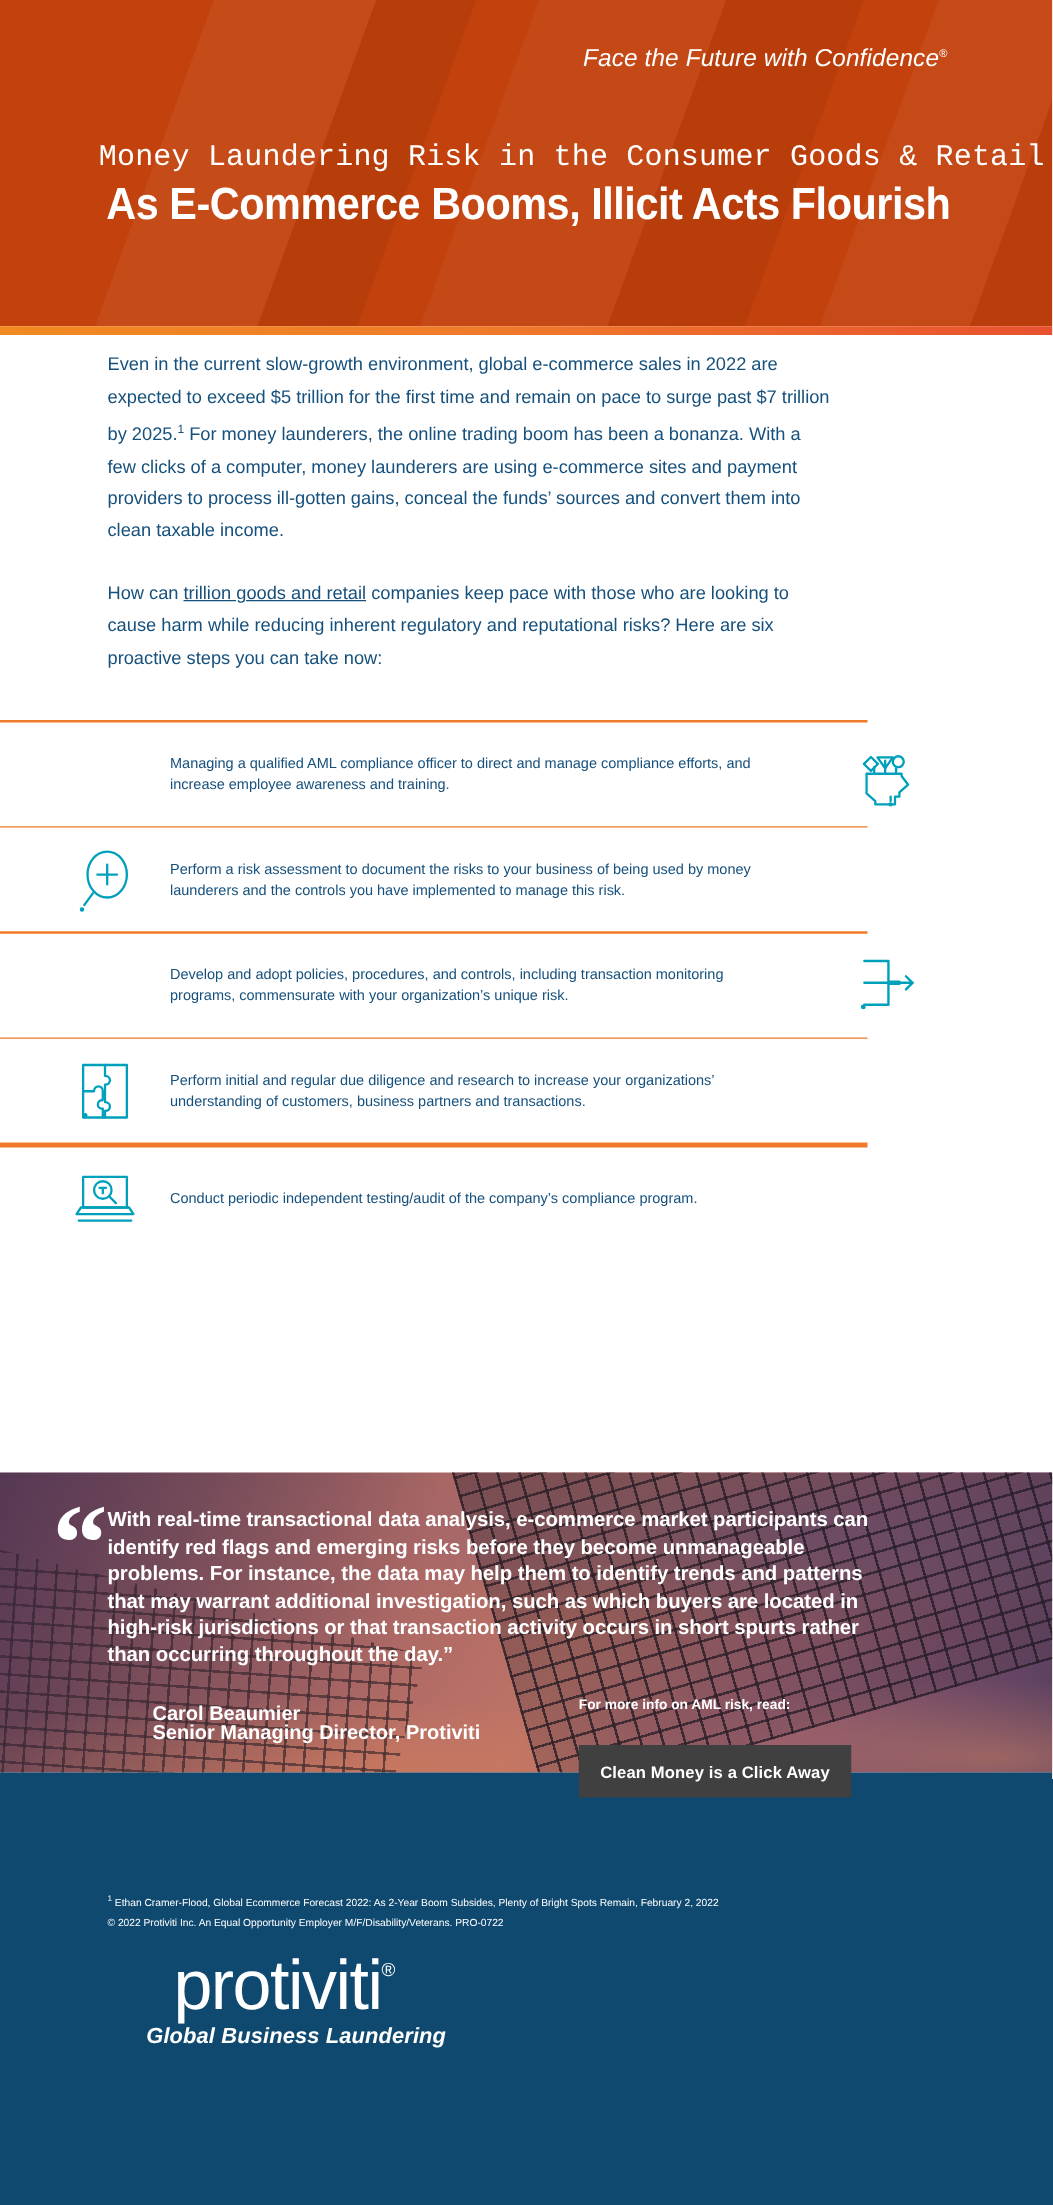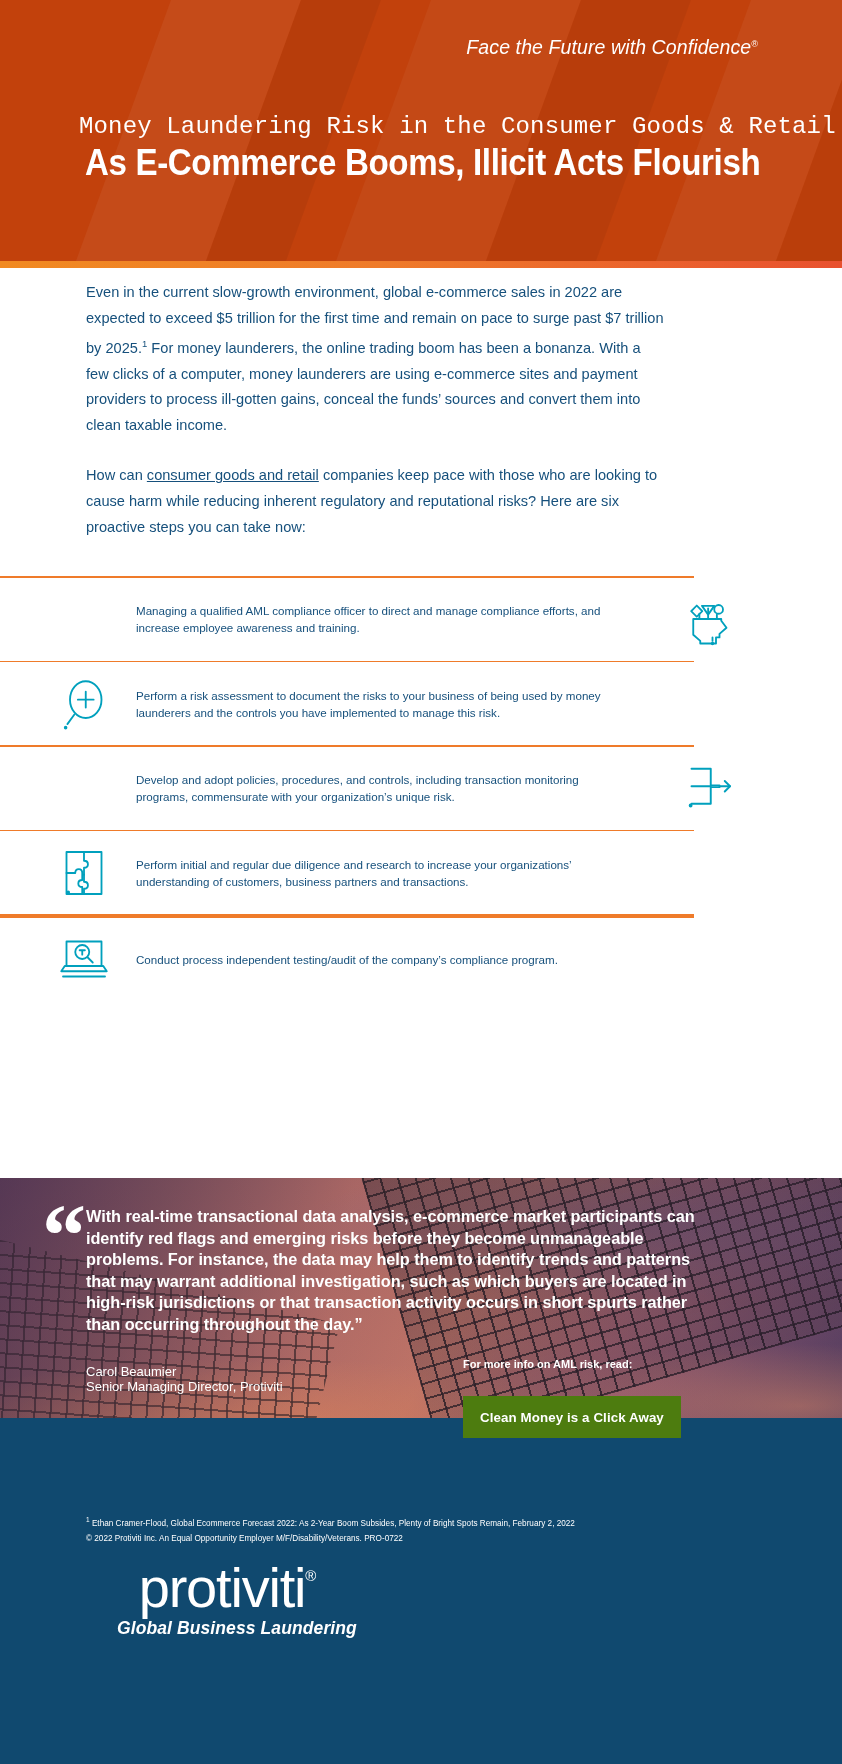--- a/index.html
+++ b/index.html
@@ -202,23 +202,24 @@
     font-size: 16.3px;
     font-weight: bold;
     line-height: 21.5px;
     letter-spacing: -0.05px;
   }
   .quote-attrib {
     position: absolute;
     left: 86px;
     bottom: 24px;
     color: #ffffff;
-    font-size: 13px;
+    font-size: 16px;
     line-height: 14.5px;
-    font-weight: normal;
+    font-weight: bold;
+    padding-left: 36px;
   }
 
   
   .footer {
     position: absolute;
     left: 0;
     top: 1418px;
     width: 842px;
     height: 346px;
     background: #0f4c75;
@@ -257,21 +258,21 @@
     font-weight: bold;
     white-space: nowrap;
     text-align: center;
   }
   .cta-button {
     position: absolute;
     left: 463px;
     top: 1396px;
     width: 218px;
     height: 42px;
-    background: #4d7c0f;
+    background: #404040;
     border: none;
     color: #ffffff;
     font-family: "Liberation Sans", sans-serif;
     font-size: 13.3px;
     font-weight: bold;
     letter-spacing: .1px;
     cursor: pointer;
   }
 
   .fineprint {
@@ -303,21 +304,21 @@
       <span>Face the Future with Confidence</span><sup>®</sup>
     </div>
 
     <div class="kicker">Money Laundering Risk in the Consumer Goods &amp; Retail Industry:</div>
     <div class="headline">As E-Commerce Booms, Illicit Acts Flourish</div>
   </div>
   <div class="accent-bar"></div>
 
   <div class="intro">
     <p><span>Even in the current slow-growth environment, global e-commerce sales in 2022 are expected to exceed $5 trillion for the first time and remain on pace to surge past $7 trillion by 2025.</span><sup>1</sup><span>  For money launderers, the online trading boom has been a bonanza. With a few clicks of a computer, money launderers are using e-commerce sites and payment providers to process ill-gotten gains, conceal the funds’ sources and convert them into clean taxable income.</span></p>
-    <p><span>How can </span><span class="link">consumer goods and retail</span><span> companies keep pace with those who are looking to cause harm while reducing inherent regulatory and reputational risks? Here are six proactive steps you can take now:</span></p>
+    <p><span>How can </span><span class="link">trillion goods and retail</span><span> companies keep pace with those who are looking to cause harm while reducing inherent regulatory and reputational risks? Here are six proactive steps you can take now:</span></p>
   </div>
 
   <div class="steps">
 
     <div class="step-divider"></div>
     <div class="step-inner">
       <div class="step-text">Managing a qualified AML compliance officer to direct and manage compliance efforts, and increase employee awareness and training.</div>
       <div class="step-icon icon-right">
         <svg viewBox="0 0 64 64" fill="none" stroke="#00a0bd" stroke-width="2.1" stroke-linecap="round" stroke-linejoin="round">
           <path d="M14 32 L14 50 L22 57 L22 60 L40 60 L40 53 L44 53 L44 49 L52 42 L46 34 L46 32 Z"></path>
@@ -373,21 +374,21 @@
           <path d="M32 34 L32 42 C38 42 38 50 32 50 L32 56"></path>
           <circle cx="14" cy="54" r="1" fill="#00a0bd"></circle>
         </svg>
       </div>
     </div>
 
     <div class="step-divider"></div>
 
     <div class="step-divider"></div>
     <div class="step-inner">
-      <div class="step-text">Conduct process independent testing/audit of the company’s compliance program.</div>
+      <div class="step-text">Conduct periodic independent testing/audit of the company’s compliance program.</div>
       <div class="step-icon icon-left">
         <svg viewBox="0 0 64 64" fill="none" stroke="#00a0bd" stroke-width="2.1" stroke-linecap="round" stroke-linejoin="round">
           <rect x="12" y="12" width="40" height="28"></rect>
           <path d="M6 46 L58 46 L54 40 L10 40 Z"></path>
           <line x1="8" y1="52" x2="56" y2="52"></line>
           <circle cx="30" cy="24" r="8"></circle>
           <line x1="36" y1="30" x2="42" y2="36"></line>
           <path d="M27 22 L33 22 M30 22 L30 27"></path>
         </svg>
       </div>

